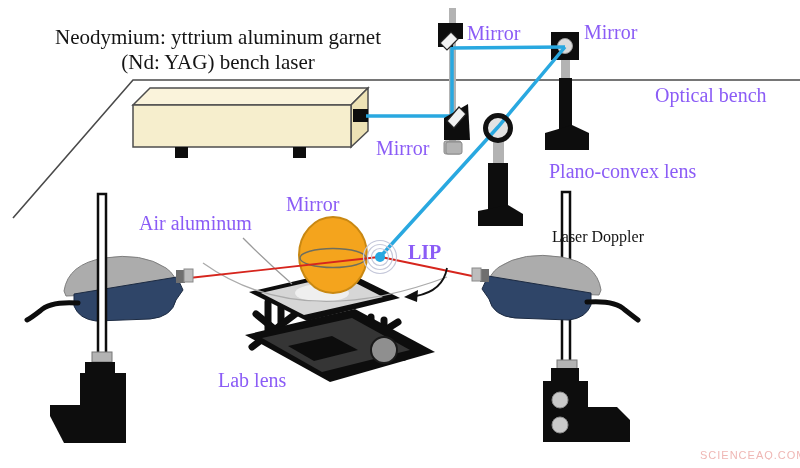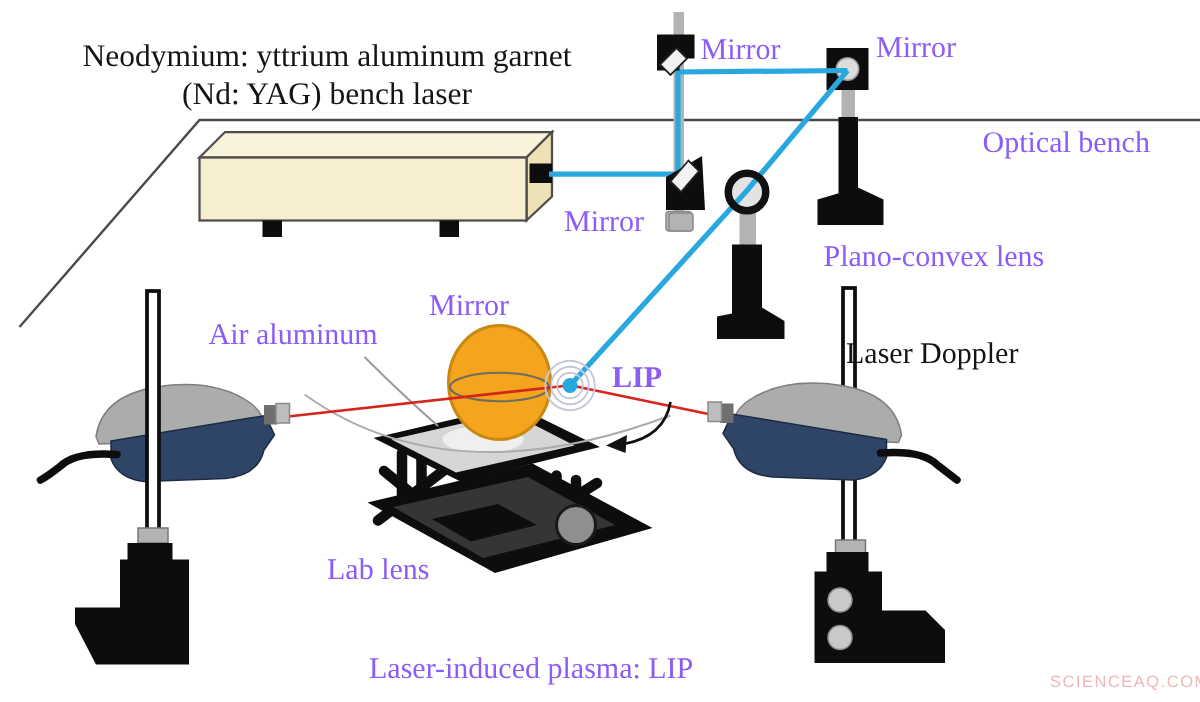--- a/index.html
+++ b/index.html
@@ -2,21 +2,21 @@
 <html><head>
 <meta charset="utf-8">
 <style>
   html,body{margin:0;padding:0;background:#fff;}
   .stage{position:relative;width:800px;height:460px;background:#ffffff;overflow:hidden;
          font-family:"Liberation Serif", serif;color:#141414;}
   .stage svg{position:absolute;left:0;top:0;}
   .lbl{position:absolute;font-size:20px;line-height:22px;white-space:nowrap;color:#8b5cf6;}
   .title-block{position:absolute;left:50px;top:25px;width:336px;text-align:center;
                font-size:21px;line-height:25px;}
-  .ldv-label{position:absolute;left:564px;top:225px;font-size:20px;line-height:23px;}
+  .ldv-label{position:absolute;left:552px;top:225px;font-size:16px;line-height:23px;}
   .watermark{position:absolute;left:700px;top:449px;font-family:"Liberation Sans",sans-serif;
              font-size:11px;letter-spacing:1px;color:#EFB7B4;}
 </style>
 </head>
 <body>
 
 <div class="stage">
 
   <svg width="800" height="468" viewBox="0 0 800 468">
 
@@ -161,16 +161,15 @@
   <div class="lbl" style="left:521px;top:160px;margin-left:28px;">Plano-convex lens</div>
   <div class="lbl" style="left:286px;top:193px;">Mirror</div>
   <div class="lbl" style="left:139px;top:212px;">Air aluminum</div>
   <div class="lbl" style="left:408px;top:241px;font-weight:bold;">LIP</div>
 
   <div class="ldv-label">
     <div>Laser Doppler</div>
   </div>
 
   <div class="lbl" style="left:218px;top:369px;">Lab lens</div>
-  <div class="lbl" style="left:246px;top:435px;">Laser-induced plasma: LIP</div>
   <div class="watermark">SCIENCEAQ.COM</div>
 
 </div>
 
 </body></html>

